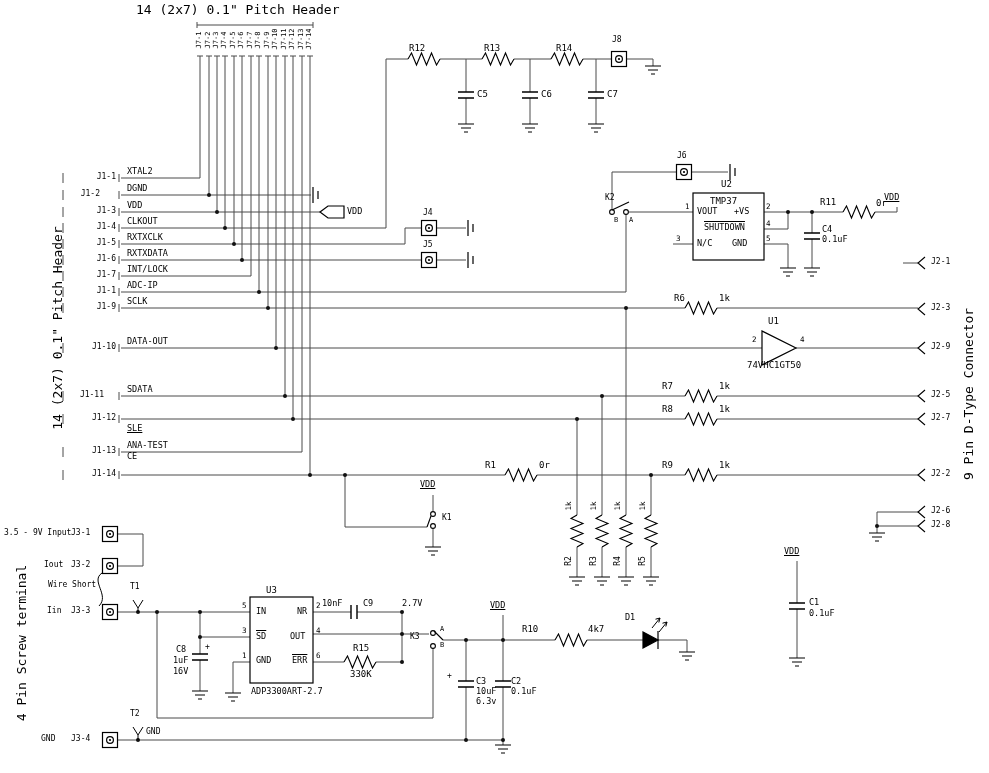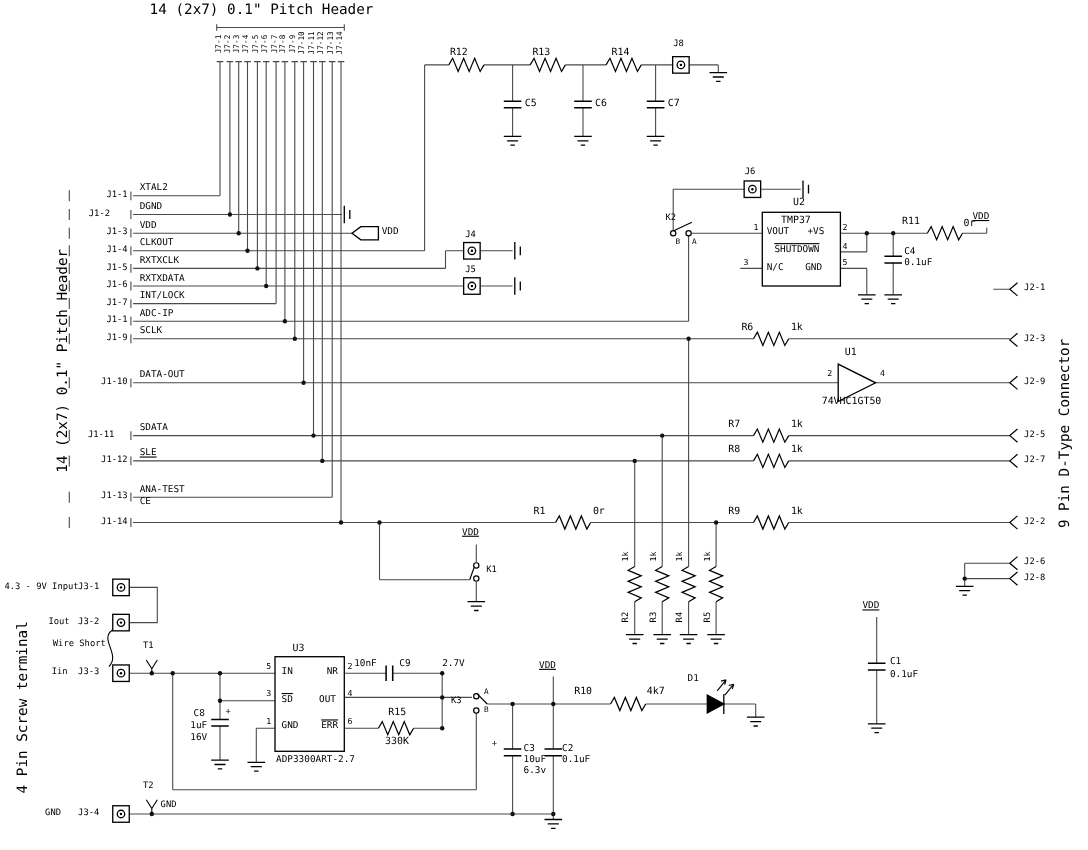--- a/index.html
+++ b/index.html
@@ -287,21 +287,21 @@
   <span class="lbl s85" style="left:127px;top:184px;">DGND</span>
   <span class="lbl s85" style="left:127px;top:201px;">VDD</span>
   <span class="lbl s85" style="left:127px;top:217px;">CLKOUT</span>
   <span class="lbl s85" style="left:127px;top:233px;">RXTXCLK</span>
   <span class="lbl s85" style="left:127px;top:249px;">RXTXDATA</span>
   <span class="lbl s85" style="left:127px;top:265px;">INT/LOCK</span>
   <span class="lbl s85" style="left:127px;top:281px;">ADC-IP</span>
   <span class="lbl s85" style="left:127px;top:297px;">SCLK</span>
   <span class="lbl s85" style="left:127px;top:337px;">DATA-OUT</span>
   <span class="lbl s85" style="left:127px;top:385px;">SDATA</span>
-  <span class="lbl s85" style="left:127px;top:408px;text-decoration:underline;">SLE</span>
+  <span class="lbl s85" style="left:127px;top:424px;text-decoration:underline;">SLE</span>
   <span class="lbl s85" style="left:127px;top:441px;">ANA-TEST</span>
   <span class="lbl s85" style="left:127px;top:452px;">CE</span>
 
   <span class="lbl s8" style="left:931px;top:258px;text-align:center;">J2-1</span>
   <span class="lbl s8" style="left:931px;top:304px;">J2-3</span>
   <span class="lbl s8" style="left:931px;top:343px;">J2-9</span>
   <span class="lbl s8" style="left:931px;top:391px;">J2-5</span>
   <span class="lbl s8" style="left:931px;top:414px;">J2-7</span>
   <span class="lbl s8" style="left:931px;top:470px;">J2-2</span>
   <span class="lbl s8" style="left:931px;top:507px;">J2-6</span>
@@ -363,21 +363,21 @@
 
   <span class="lbl s75 rot" style="left:569px;top:506px;">1k</span>
   <span class="lbl s75 rot" style="left:594px;top:506px;">1k</span>
   <span class="lbl s75 rot" style="left:618px;top:506px;">1k</span>
   <span class="lbl s75 rot" style="left:643px;top:506px;">1k</span>
   <span class="lbl s8 rot" style="left:569px;top:561px;">R2</span>
   <span class="lbl s8 rot" style="left:594px;top:561px;">R3</span>
   <span class="lbl s8 rot" style="left:618px;top:561px;">R4</span>
   <span class="lbl s8 rot" style="left:643px;top:561px;">R5</span>
 
-  <span class="lbl s8" style="left:4px;top:529px;">4.3 - 9V Input</span>
+  <span class="lbl s8" style="left:4px;top:529px;">3.5 - 9V Input</span>
   <span class="lbl s8" style="left:71px;top:529px;">J3-1</span>
   <span class="lbl s8" style="left:44px;top:561px;">Iout</span>
   <span class="lbl s8" style="left:71px;top:561px;">J3-2</span>
   <span class="lbl s8" style="left:48px;top:581px;">Wire Short</span>
   <span class="lbl s8" style="left:47px;top:607px;">Iin</span>
   <span class="lbl s8" style="left:71px;top:607px;">J3-3</span>
   <span class="lbl s8" style="left:41px;top:735px;">GND</span>
   <span class="lbl s8" style="left:71px;top:735px;">J3-4</span>
   <span class="lbl s8" style="left:130px;top:583px;">T1</span>
   <span class="lbl s8" style="left:130px;top:710px;">T2</span>

